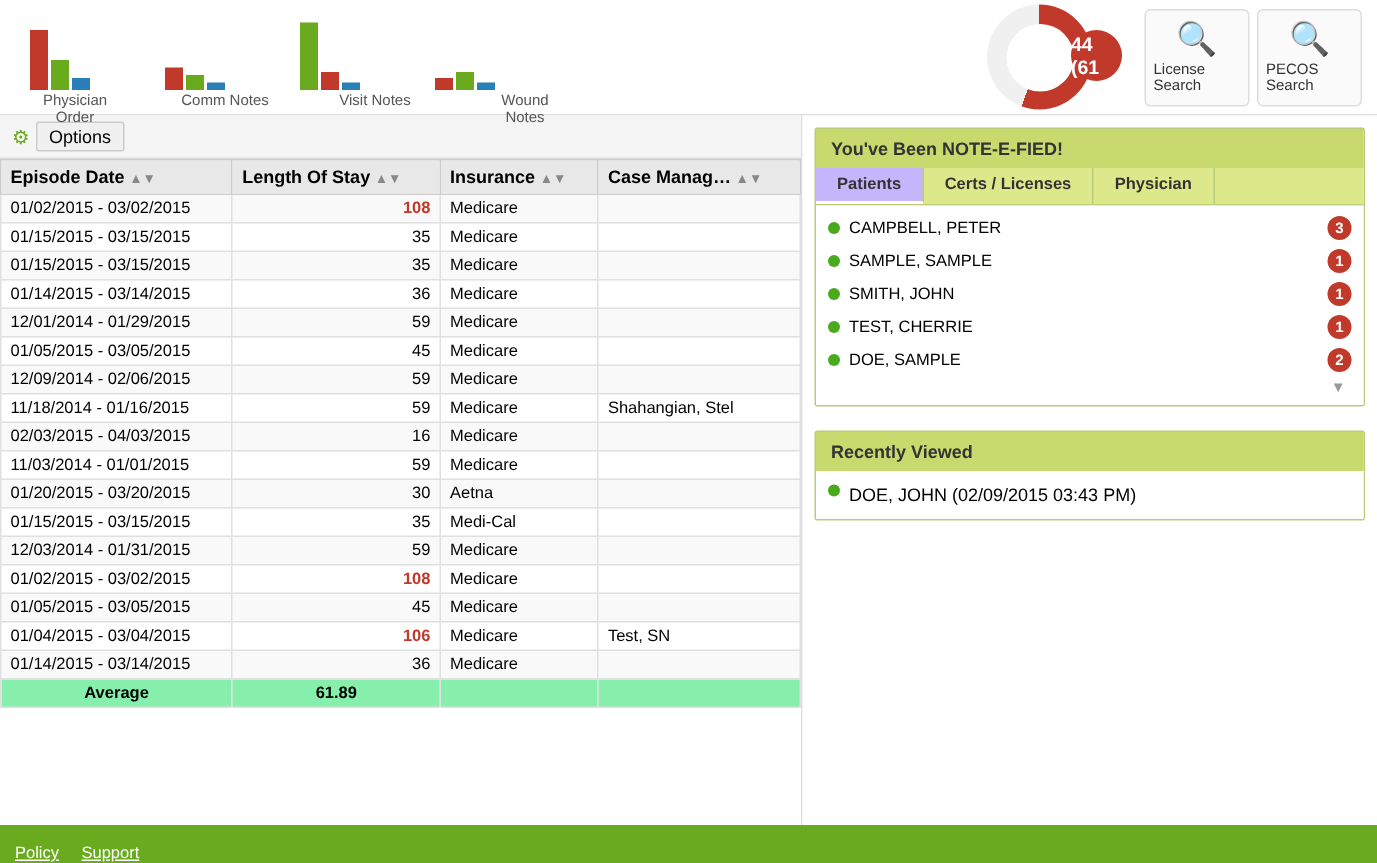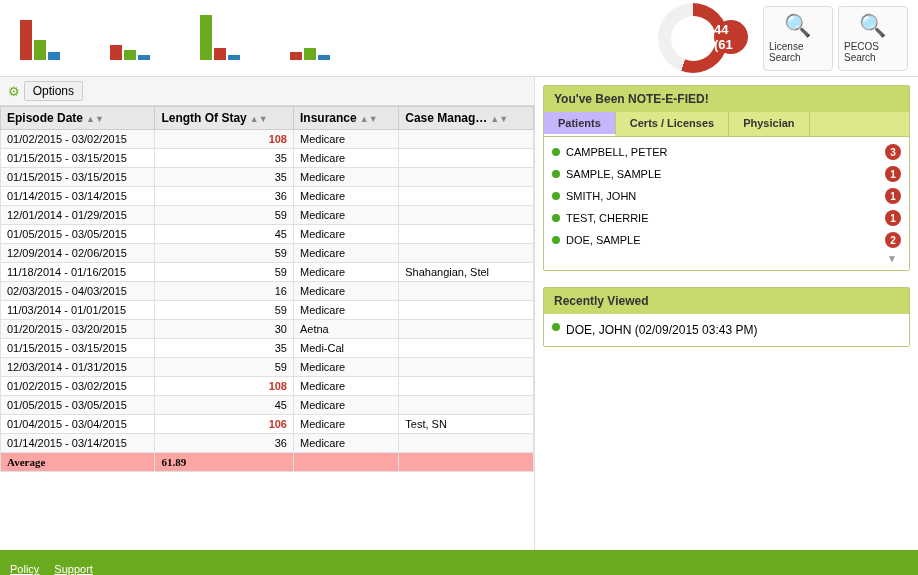--- a/index.html
+++ b/index.html
@@ -210,23 +210,23 @@
     .data-table tbody tr:nth-child(odd) {
       background: #f9f9f9;
     }
 
     .highlight-red {
       color: #c0392b;
       font-weight: bold;
     }
 
     .avg-row td {
-      background: #fca5a5;
-      font-weight: bold;
-      font-family: Liberation Serif, serif;
+      background: #86efac;
+      font-weight: bold;
+      text-align: center;
     }
 
     
     .right-panel {
       flex: 1;
       display: flex;
       flex-direction: column;
       background: #fff;
       padding: 0;
     }
@@ -392,20 +392,26 @@
         <div class="bar-item" style="height:45px;background:#6aaa1e;"></div>
         <div class="bar-item bar-red" style="height:12px;"></div>
         <div class="bar-item" style="height:5px;background:#2980b9;"></div>
       </div>
 
       <div class="bar-group">
         <div class="bar-item bar-red" style="height:8px;"></div>
         <div class="bar-item" style="height:12px;background:#6aaa1e;"></div>
         <div class="bar-item" style="height:5px;background:#2980b9;"></div>
       </div>
+    </div>
+    <div class="label-row">
+      <span class="label-item">Physician Order</span>
+      <span class="label-item">Comm Notes</span>
+      <span class="label-item">Visit Notes</span>
+      <span class="label-item">Wound Notes</span>
     </div>
   </div>
 
   <div class="donut-area">
     <div class="donut-circle">
       <div class="donut-inner"></div>
     </div>
     <div class="donut-badge">44 (61</div>
   </div>
 

